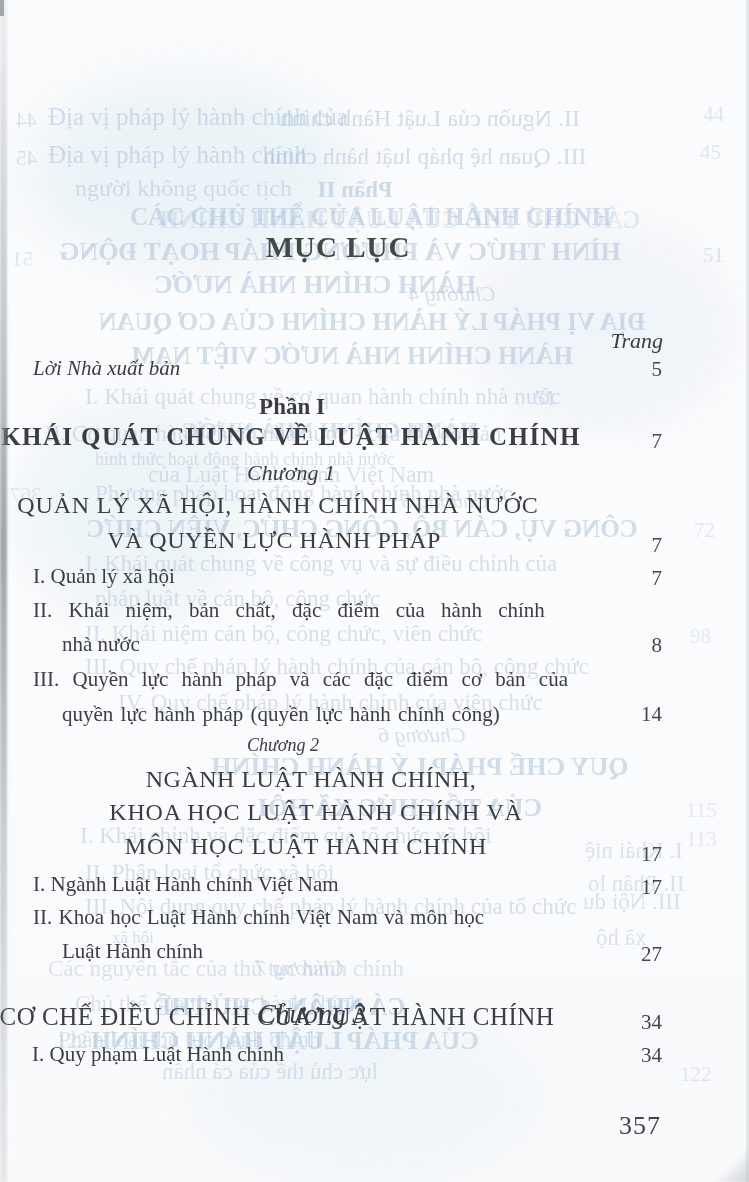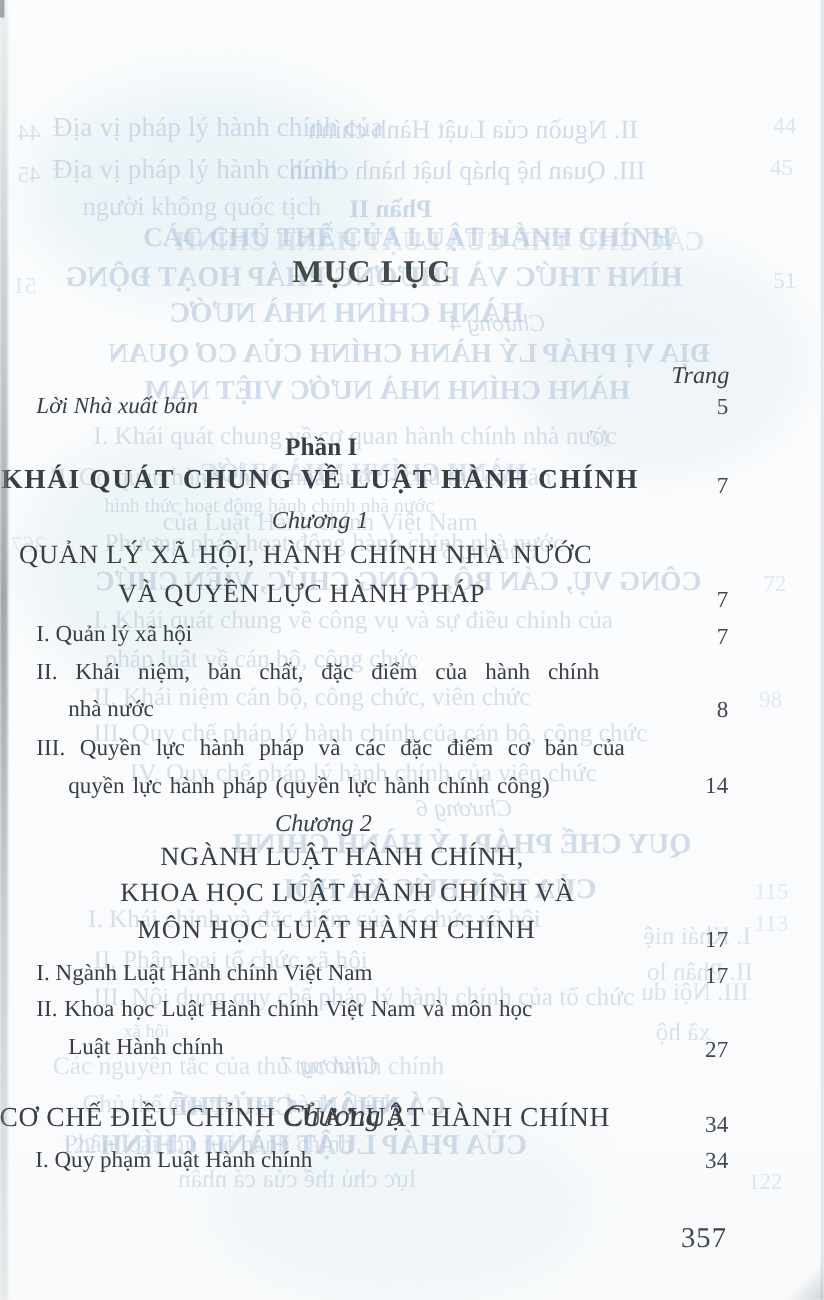--- a/index.html
+++ b/index.html
@@ -120,21 +120,21 @@
       <span class="tl cx b" style="left: 292px; top: 394px; font-size: 23px;">Phần I</span>
       <span class="tl cx b" style="left: 291px; top: 423px; font-size: 25px; letter-spacing: 1.4px;">KHÁI QUÁT CHUNG VỀ LUẬT HÀNH CHÍNH</span>
       <span class="tl cx i" style="left: 291px; top: 460px; font-size: 22px;">Chương 1</span>
       <span class="tl cx" style="left: 278px; top: 492px; font-size: 24px; letter-spacing: 0.8px;">QUẢN LÝ XÃ HỘI, HÀNH CHÍNH NHÀ NƯỚC</span>
       <span class="tl cx" style="left: 274px; top: 527px; font-size: 24px; letter-spacing: 0.5px;">VÀ QUYỀN LỰC HÀNH PHÁP</span>
       <span class="tl" style="left: 33px; top: 564px; font-size: 21px;">I. Quản lý xã hội</span>
       <span class="tl" style="left: 33px; top: 598px; font-size: 21px; word-spacing: 11px;">II. Khái niệm, bản chất, đặc điểm của hành chính</span>
       <span class="tl" style="left: 62px; top: 632px; font-size: 21px;">nhà nước</span>
       <span class="tl" style="left: 33px; top: 667px; font-size: 21px; word-spacing: 8px;">III. Quyền lực hành pháp và các đặc điểm cơ bản của</span>
       <span class="tl" style="left: 62px; top: 702px; font-size: 21px; word-spacing: 2px;">quyền lực hành pháp (quyền lực hành chính công)</span>
-      <span class="tl cx i" style="left: 294px; top: 735px; font-size: 22px;">Chương 2</span>
+      <span class="tl cx i" style="left: 283px; top: 735px; font-size: 18px;">Chương 2</span>
       <span class="tl cx" style="left: 311px; top: 766px; font-size: 24px; letter-spacing: 0.5px;">NGÀNH LUẬT HÀNH CHÍNH,</span>
       <span class="tl cx" style="left: 316px; top: 799px; font-size: 24px; letter-spacing: 0.8px;">KHOA HỌC LUẬT HÀNH CHÍNH VÀ</span>
       <span class="tl cx" style="left: 306px; top: 833px; font-size: 24px; letter-spacing: 1px;">MÔN HỌC LUẬT HÀNH CHÍNH</span>
       <span class="tl" style="left: 33px; top: 872px; font-size: 21px;">I. Ngành Luật Hành chính Việt Nam</span>
       <span class="tl" style="left: 33px; top: 905px; font-size: 21px; word-spacing: 1px;">II. Khoa học Luật Hành chính Việt Nam và môn học</span>
       <span class="tl" style="left: 62px; top: 939px; font-size: 21px;">Luật Hành chính</span>
       <span class="tl cx i" style="left: 276px; top: 999px; font-size: 27px; margin-left: 36px;">Chương 3</span>
       <span class="tl cx" style="left: 277px; top: 1003px; font-size: 25px; letter-spacing: 0.5px;">CƠ CHẾ ĐIỀU CHỈNH CỦA LUẬT HÀNH CHÍNH</span>
       <span class="tl" style="left: 32px; top: 1042px; font-size: 21px;">I. Quy phạm Luật Hành chính</span>
     </div>

